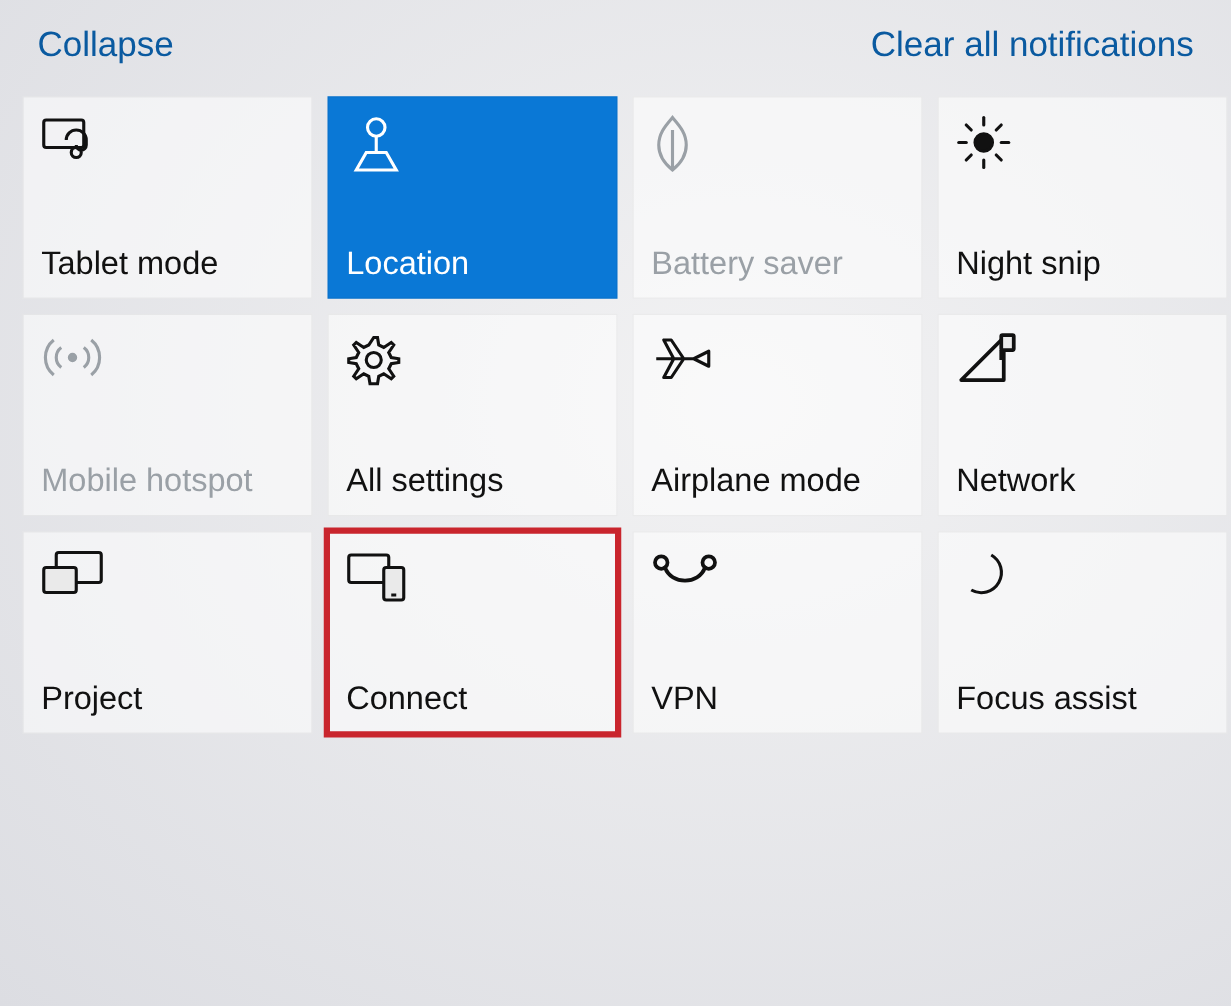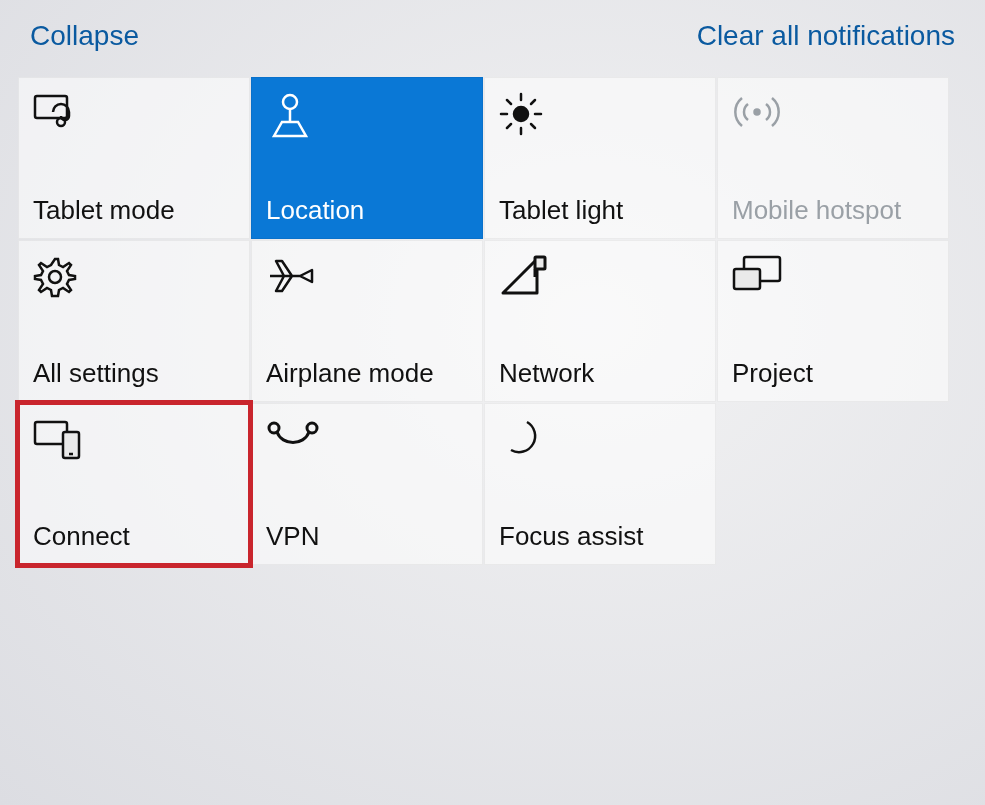--- a/index.html
+++ b/index.html
@@ -1,19 +1,19 @@
 <!DOCTYPE html>
 <html><head>
 <meta charset="utf-8">
 <style>
   html,body{margin:0;padding:0;width:985px;height:805px;font-family:"Segoe UI",Arial,sans-serif;background:#e6e8ec;overflow:hidden}
   .panel{width:985px;height:805px;background:radial-gradient(ellipse at 60% 40%,#f2f2f3,#dcdde2);position:relative;box-sizing:border-box}
   .topbar{display:flex;justify-content:space-between;align-items:flex-end;padding:20px 30px 25px 30px}
   .link{color:#0a5aa0;font-size:28px;cursor:pointer}
-  .grid{display:grid;grid-template-columns:repeat(4,232px);grid-auto-rows:162px;gap:1px;padding:0 18px}
+  .grid{display:grid;grid-template-columns:repeat(4,232px);grid-auto-rows:162px;gap:12px;padding:0 18px}
   .tile{background:rgba(255,255,255,0.55);border:1px solid rgba(0,0,0,0.05);box-sizing:border-box;padding:12px 14px;display:flex;flex-direction:column;justify-content:space-between;font-size:24px;color:#111;cursor:pointer;position:relative}
   .tile.active{background:#0a78d6;color:#fff}
   .tile.disabled{color:#9aa0a6}
   .tile .label{font-size:26px;font-weight:400;white-space:nowrap}
   .tile.active .label{color:#fff;font-weight:400}
   .icon-slot{height:46px;display:flex;align-items:flex-start;padding-top:2px}
   .tile.highlight{outline:5px solid #c9252d;outline-offset:-2px;z-index:10}
   svg{display:block}
 </style>
 </head>
@@ -42,38 +42,47 @@
       <div class="icon-slot">
         <svg width="48" height="46" viewBox="0 0 48 46" stroke="#fff" stroke-width="2.5" fill="none">
           <circle cx="24" cy="10" r="7"></circle>
           <line x1="24" y1="17" x2="24" y2="30"></line>
           <path d="M8 44 L16 30 H32 L40 44 Z"></path>
         </svg>
       </div>
       <span class="label">Location</span>
     </div>
 
+    <div class="tile disabled">
+      <div class="icon-slot">
+        <svg width="34" height="46" viewBox="0 0 34 46" stroke="#9aa0a6" stroke-width="2.5" fill="none">
+          <path d="M17 2 C12 8 6 14 6 24 C6 34 12 40 17 44 C22 40 28 34 28 24 C28 14 22 8 17 2 Z"></path>
+          <line x1="17" y1="12" x2="17" y2="44"></line>
+        </svg>
+      </div>
+      <span class="label">Battery saver</span>
+    </div>
 
     <div class="tile">
       <div class="icon-slot">
         <svg width="44" height="44" viewBox="0 0 44 44" stroke="#111" stroke-width="2.5" fill="none">
           <circle cx="22" cy="22" r="7" fill="#111"></circle>
           <g stroke-linecap="round">
             <line x1="22" y1="2" x2="22" y2="8"></line>
               <line x1="22" y1="36" x2="22" y2="42"></line>
             <line x1="2" y1="22" x2="8" y2="22"></line>
               <line x1="36" y1="22" x2="42" y2="22"></line>
             <line x1="8" y1="8" x2="12" y2="12"></line>
               <line x1="32" y1="32" x2="36" y2="36"></line>
             <line x1="36" y1="8" x2="32" y2="12"></line>
               <line x1="12" y1="32" x2="8" y2="36"></line>
           </g>
         </svg>
       </div>
-      <span class="label">Tablet light</span>
+      <span class="label">Night snip</span>
     </div>
 
     <div class="tile disabled">
       <div class="icon-slot">
         <svg width="50" height="40" viewBox="0 0 50 40" stroke="#9aa0a6" stroke-width="2.5" fill="none">
           <path d="M10 6 A18 18 0 0 0 10 34"></path>
           <path d="M40 6 A18 18 0 0 1 40 34"></path>
           <path d="M16 12 A10 10 0 0 0 16 28"></path>
           <path d="M34 12 A10 10 0 0 1 34 28"></path>
           <circle cx="25" cy="20" r="2.5" fill="#9aa0a6"></circle>

